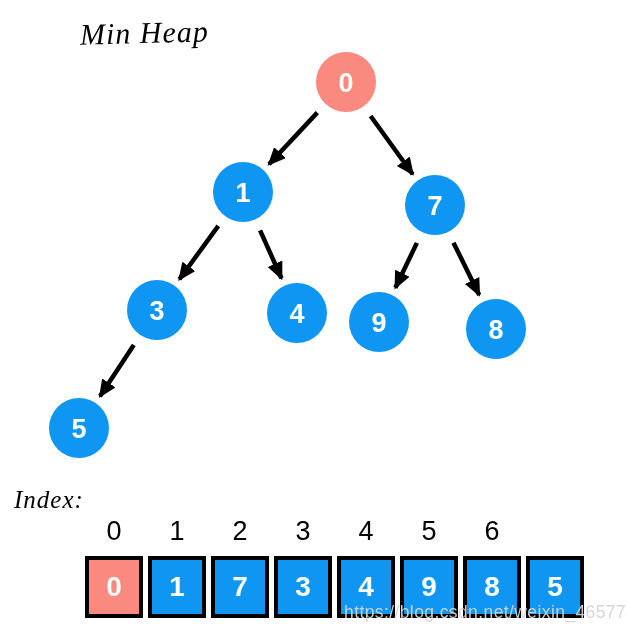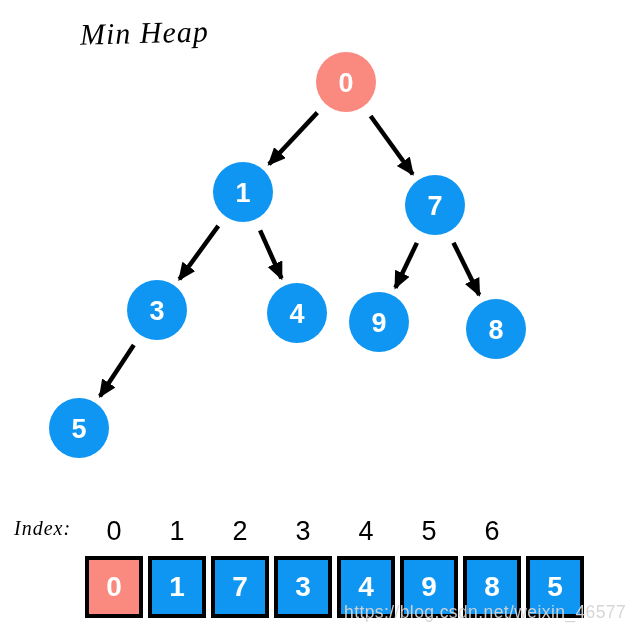--- a/index.html
+++ b/index.html
@@ -29,22 +29,22 @@
   .node-circle.highlight{fill:#fa8980;}
   .node-value{
     fill:#ffffff;
     font-family:"Liberation Sans", sans-serif;
     font-weight:bold;
     font-size:27px;
     text-anchor:middle;
   }
   
   .index-title{
-    position:absolute;left:14px;top:517px;
-    font-size:20px;letter-spacing:1px;white-space:nowrap;
+    position:absolute;left:14px;top:486px;
+    font-size:25px;letter-spacing:1px;white-space:nowrap;
   }
   .index-label{
     position:absolute;top:516px;width:58px;
     text-align:center;
     font-size:27px;color:#000;
     font-family:"Liberation Sans", sans-serif;
   }
   
   .array-cell{
     position:absolute;top:556px;

